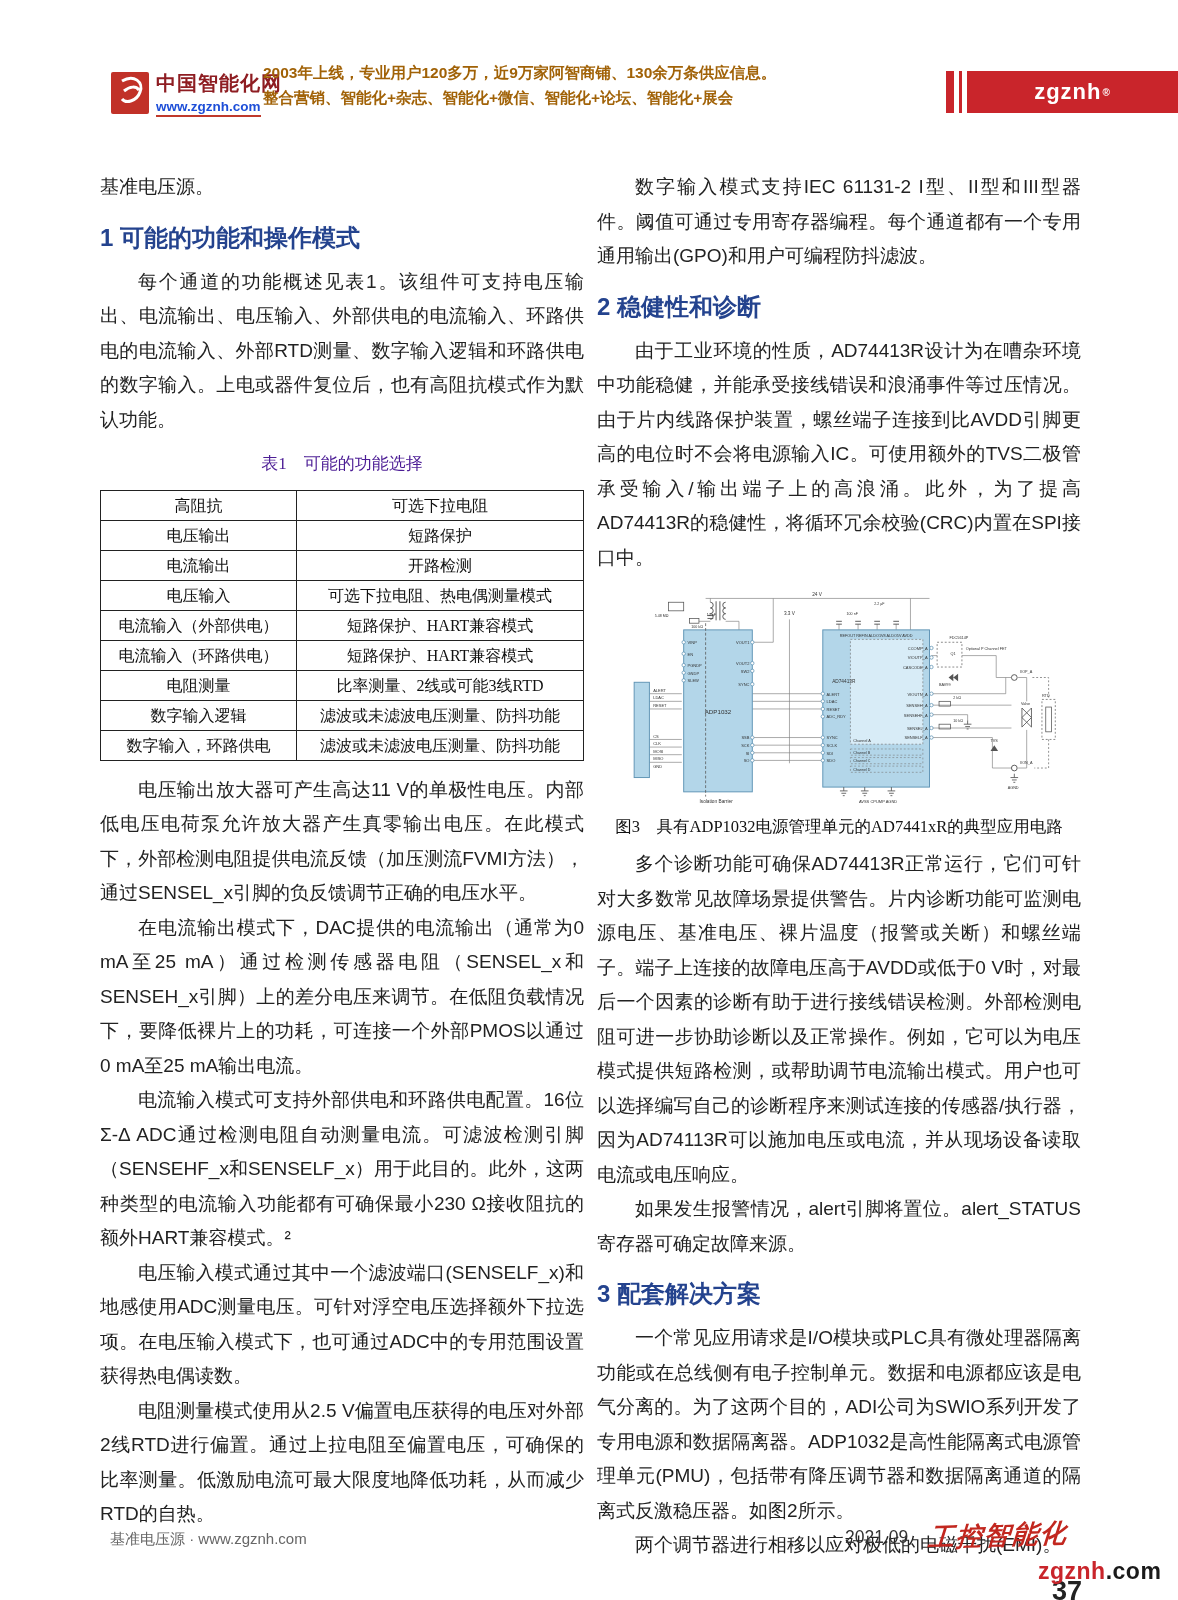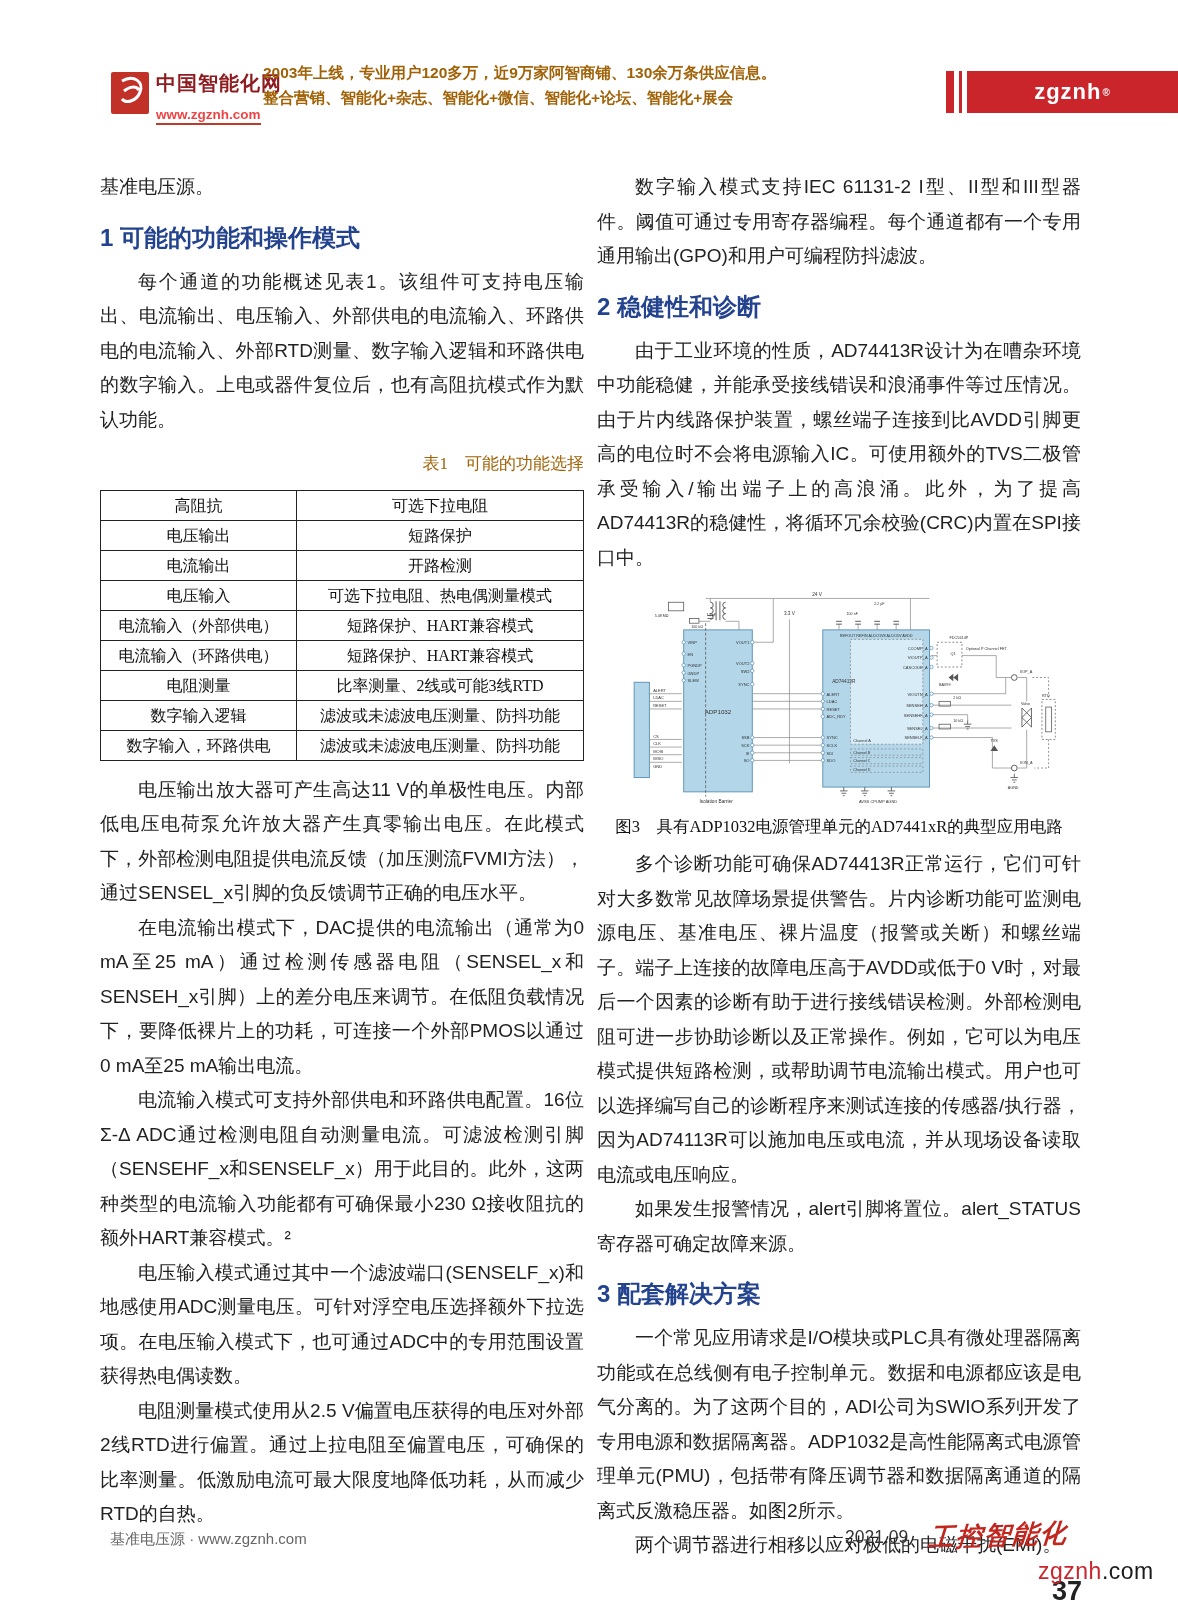--- a/index.html
+++ b/index.html
@@ -6,52 +6,52 @@
   html,body { background:#e8e8e8; }
   .page {
     position:relative; width:1178px; height:1600px; margin:0 auto;
     background:#ffffff; overflow:hidden;
     font-family:"Liberation Sans","DejaVu Sans",sans-serif; color:#222;
   }
   
   .logo-icon { position:absolute; left:111px; top:72px; width:38px; height:42px; }
   .logo-block { position:absolute; left:156px; top:70px; width:110px; }
   .logo-title { font-size:20px; font-weight:bold; color:#8e1d22; letter-spacing:1px; white-space:nowrap; }
-  .logo-url { font-size:13.5px; font-weight:bold; color:#ef4444; border-bottom:2px solid #c0392b; display:inline-block; padding-bottom:1px; margin-top:10px; }
+  .logo-url { font-size:13.5px; font-weight:bold; color:#1d4ed8; border-bottom:2px solid #c0392b; display:inline-block; padding-bottom:1px; margin-top:2px; }
   .taglines { position:absolute; left:263px; top:60px; width:640px; color:#a16207; font-weight:bold; font-size:15.5px; line-height:25px; }
   .banner-bar1 { position:absolute; left:946px; top:71px; width:8px; height:42px; background:#c9252b; }
   .banner-bar2 { position:absolute; left:959px; top:71px; width:3px; height:42px; background:#c9252b; }
   .banner-main { position:absolute; left:967px; top:71px; width:211px; height:42px; background:#c9252b;
     color:#fff; font-weight:bold; font-size:22px; letter-spacing:1px;
     display:flex; align-items:center; justify-content:center; }
   .banner-main sup { font-size:10px; margin-left:1px; }
   
   .col { position:absolute; top:170px; width:484px; font-size:19px; line-height:34.5px; text-align:justify; }
   .col-left { left:100px; }
   .col-right { left:597px; }
   .col p { text-indent:2em; }
   .col p.no-indent { text-indent:0; }
   h2.sec { color:#24438e; font-size:24px; font-weight:bold; line-height:30px; margin:18px 0 12px 0; text-align:left; }
   
-  .tbl-caption { font-family:"Liberation Serif","DejaVu Serif",serif; font-size:17px; text-align:right; margin:10px 0 8px 0; color:#a16207; text-indent:0; }
+  .tbl-caption { font-family:"Liberation Serif","DejaVu Serif",serif; font-size:17px; text-align:center; margin:10px 0 8px 0; color:#4c1d95; text-indent:0; }
   table.fn { width:100%; border-collapse:collapse; font-family:"Liberation Serif","DejaVu Serif",serif; font-size:16px; color:#111; line-height:21px; }
   table.fn th, table.fn td { border:1.5px solid #222; text-align:center; padding:4px 6px; font-weight:normal; }
   table.fn th { padding:5px 6px; }
   table.fn .c1 { width:43%; }
   
   .figure { margin:12px 0 8px 0; text-align:center; text-indent:0; }
   .figure svg { display:block; margin:0 auto; }
   .fig-caption { font-family:"Liberation Serif","DejaVu Serif",serif; font-size:16.5px; color:#111; margin-top:6px; line-height:24px; text-indent:0; text-align:center; }
   
   .footer-left { position:absolute; left:110px; top:1530px; font-size:15px; color:#666; }
   .footer-date { position:absolute; left:845px; top:1527px; font-size:17.5px; color:#333; }
   .footer-brand { position:absolute; left:928px; top:1518px; font-family:"Liberation Serif","DejaVu Serif",serif;
     font-style:italic; font-weight:bold; font-size:26px; color:#c2271f; letter-spacing:2px; transform:rotate(-2deg) skewX(-6deg); }
   .footer-page { position:absolute; left:1052px; top:1576px; font-size:27px; color:#222;font-weight:bold; }
-  .site-logo { position:absolute; left:1038px; top:1558px; font-size:23px; font-weight:normal; letter-spacing:0.5px;text-align:right; }
+  .site-logo { position:absolute; left:1038px; top:1558px; font-size:23px; font-weight:bold; letter-spacing:0.5px;text-align:right; }
   .site-red { color:#c9252b; }
   .site-black { color:#1a1a1a; }
   
   svg text { font-family:"Liberation Sans","DejaVu Sans",sans-serif; fill:#333; }
 </style>
 </head>
 <body>
 
 <div class="page">
 

